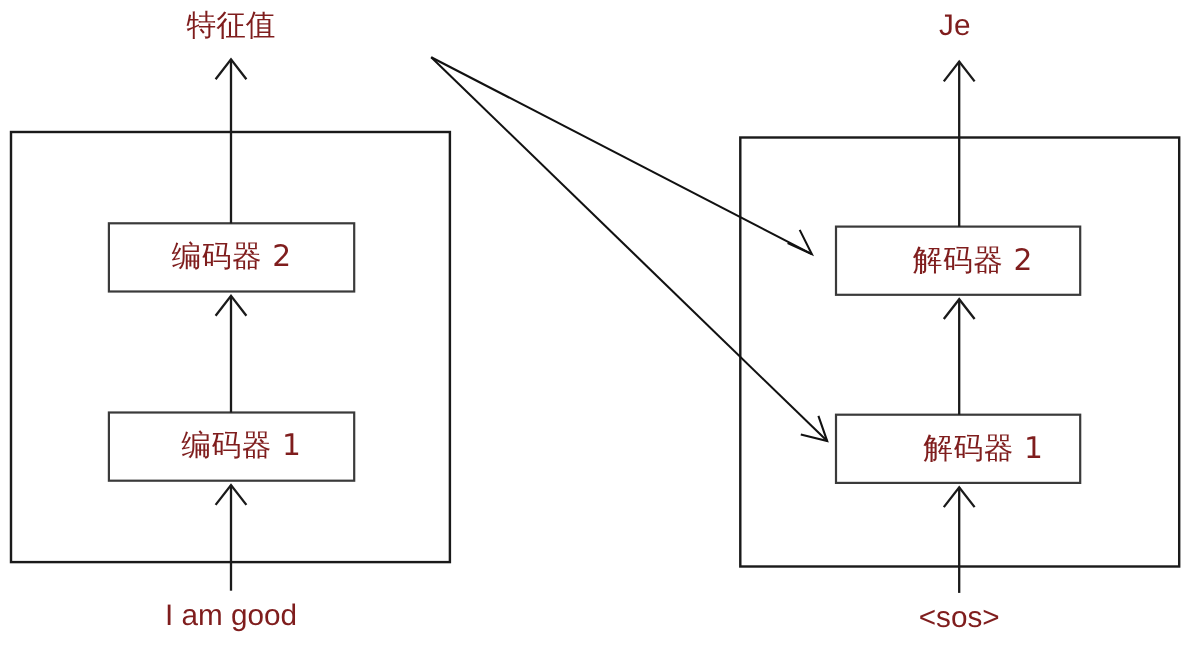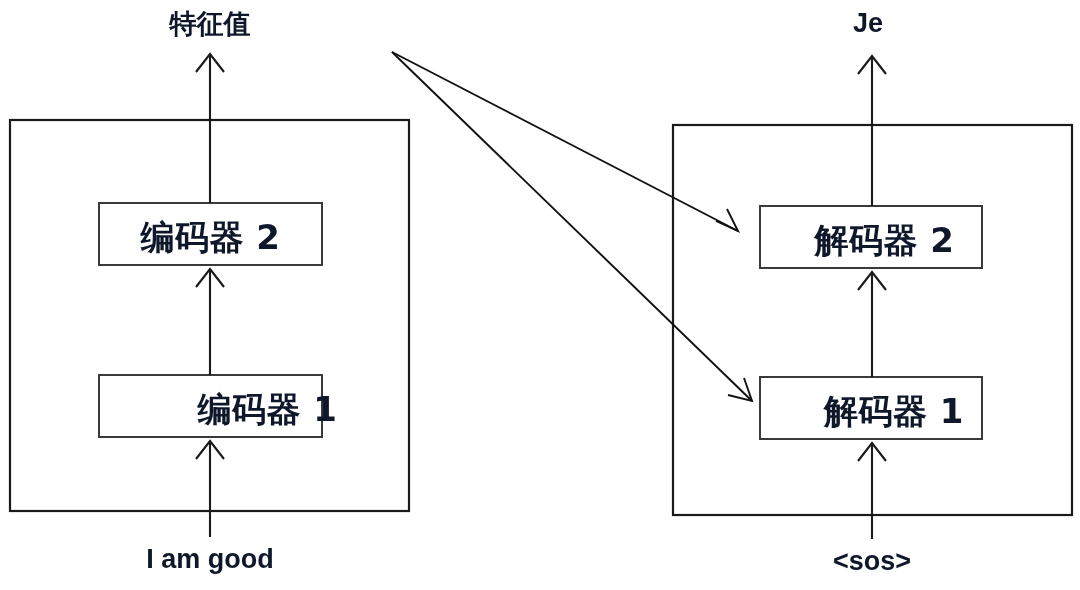--- a/index.html
+++ b/index.html
@@ -53,28 +53,27 @@
     fill: none;
   }
   .cross-head {
     stroke: #111111;
     stroke-width: 1.9;
     fill: none;
     stroke-linejoin: miter;
   }
   .lbl {
     position: absolute;
-    color: #0f172a;
+    color: #7f1d1d;
     white-space: nowrap;
     text-align: center;
     line-height: 1;
-    font-weight: bold;
   }
   .box-label {
-    font-size: 34px;
+    font-size: 27px;
     letter-spacing: 0.5px;
   }
   .io-label {
     font-size: 27px;
   }
   .cjk {
     font-family: "DejaVu Sans", "Liberation Sans", sans-serif;
   }
 </style>
 </head>
@@ -117,21 +116,21 @@
 
     <line class="cross-line" x1="392" y1="52" x2="752" y2="401"></line>
     <polyline class="cross-head" points="728,395 752,401 744,378"></polyline>
 
   </svg>
 
   <div class="lbl io-label cjk" style="left:110px; top:10px; width:200px;">特征值</div>
 
   <div class="lbl box-label cjk" style="left:99px; top:220px; width:223px;">编码器 2</div>
 
-  <div class="lbl box-label cjk" style="left:99px; top:392px; width:241px;margin-left:48px;">编码器 1</div>
+  <div class="lbl box-label cjk" style="left:99px; top:392px; width:241px;">编码器 1</div>
 
   <div class="lbl io-label" style="left:110px; top:546px; width:200px;">I am good</div>
 
   <div class="lbl io-label" style="left:768px; top:10px; width:200px;">Je</div>
 
   <div class="lbl box-label cjk" style="left:760px; top:223px; width:249px;">解码器 2</div>
 
   <div class="lbl box-label cjk" style="left:760px; top:394px; width:268px;">解码器 1</div>
 
   <div class="lbl io-label" style="left:772px; top:548px; width:200px;">&lt;sos&gt;</div>

